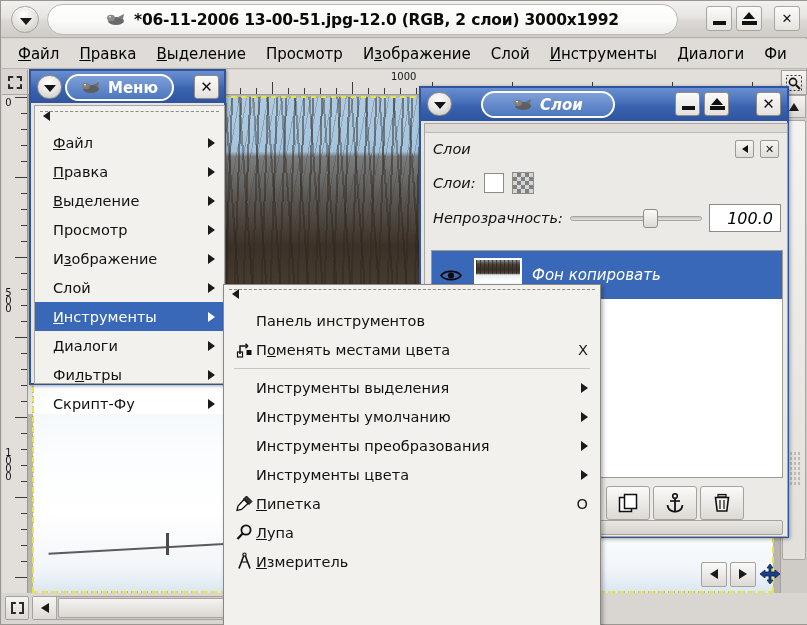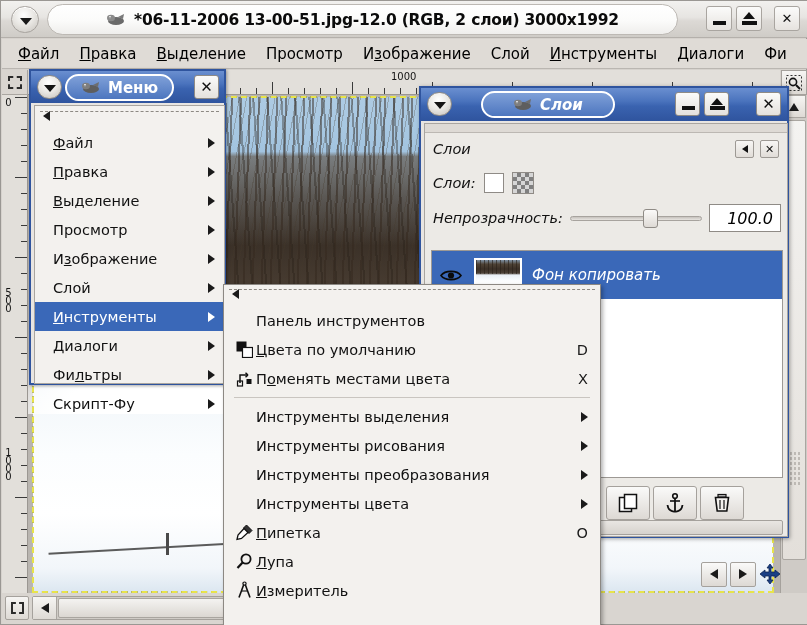--- a/index.html
+++ b/index.html
@@ -764,30 +764,20 @@
     </div>
 
     <div id="tools-menu">
       <div class="tear-off"></div>
 
       <div class="srow">
         <span class="ico"></span>
         <span class="lbl">Панель инструментов</span>
       </div>
 
-      <div class="srow">
-        <span class="ico">
-          <svg width="17" height="17" viewBox="0 0 17 17">
-            <rect x="0.5" y="0.5" width="10" height="10" fill="#111"></rect>
-            <rect x="6.5" y="6.5" width="10" height="10" fill="#fff" stroke="#111" stroke-width="1.2"></rect>
-          </svg>
-        </span>
-        <span class="lbl"><u>Ц</u>вета по умолчанию</span>
-        <span class="accel">D</span>
-      </div>
 
       <div class="srow">
         <span class="ico">
           <svg width="17" height="17" viewBox="0 0 17 17">
             <path d="M4 13 L4 5 L12 5" fill="none" stroke="#111" stroke-width="1.5"></path>
             <path d="M12 5 L9.5 2.8 M12 5 L9.5 7.2" fill="none" stroke="#111" stroke-width="1.5"></path>
             <rect x="1.5" y="11" width="5" height="5" fill="none" stroke="#111" stroke-width="1.2"></rect>
             <rect x="10.5" y="9" width="5" height="5" fill="#111"></rect>
           </svg>
         </span>
@@ -797,21 +787,21 @@
 
       <div class="ssep"></div>
 
       <div class="srow">
         <span class="ico"></span>
         <span class="lbl">Инструменты выделения</span>
         <span class="arr"></span>
       </div>
       <div class="srow">
         <span class="ico"></span>
-        <span class="lbl">Инструменты рисования</span>
+        <span class="lbl">Инструменты умолчанию</span>
         <span class="arr"></span>
       </div>
       <div class="srow">
         <span class="ico"></span>
         <span class="lbl">Инструменты преобразования</span>
         <span class="arr"></span>
       </div>
       <div class="srow">
         <span class="ico"></span>
         <span class="lbl">Инструменты цвета</span>

